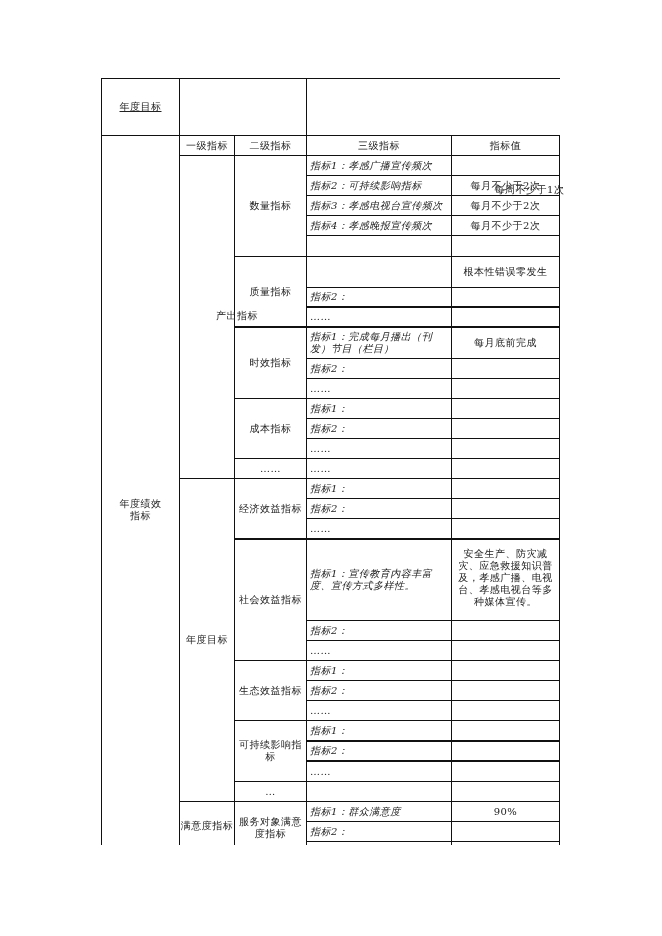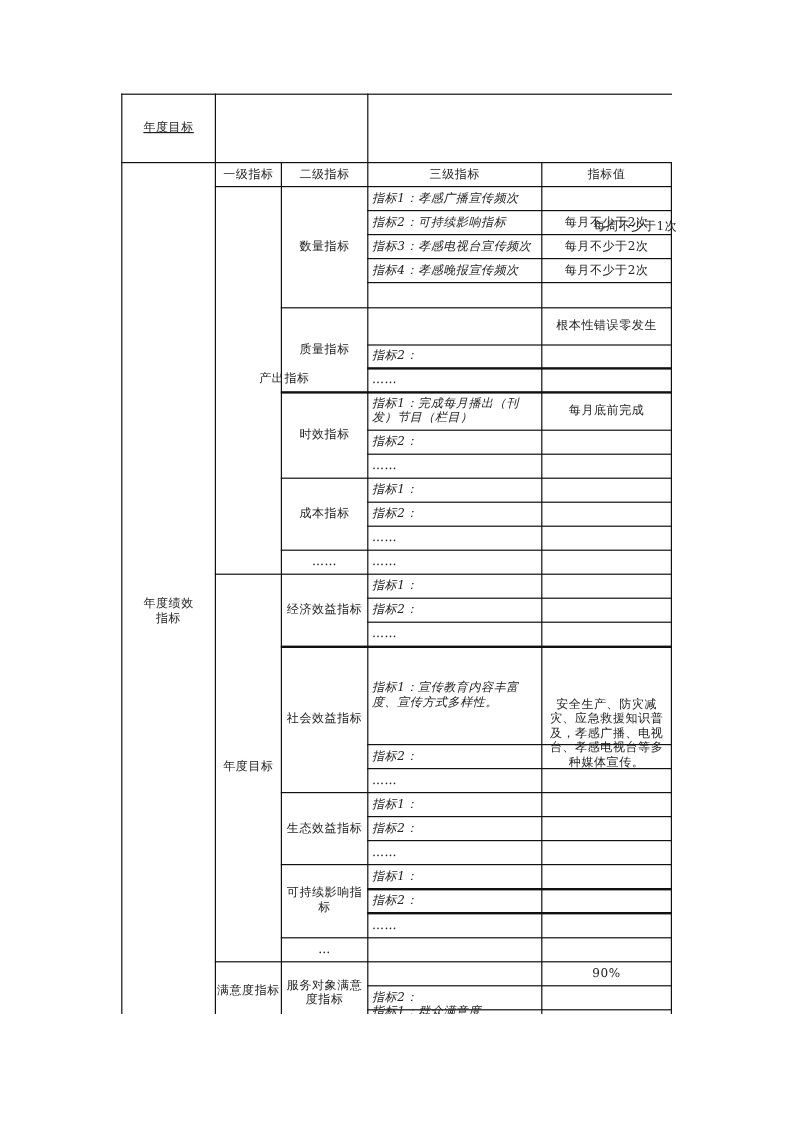--- a/index.html
+++ b/index.html
@@ -133,21 +133,21 @@
   <div class="cell c" style="left:452px; top:459px; width:107px; height:19px;"></div>
 
   <div class="cell l" style="left:307px; top:479px; width:144px; height:19px;">指标1：</div>
   <div class="cell c" style="left:452px; top:479px; width:107px; height:19px;"></div>
   <div class="cell l" style="left:307px; top:499px; width:144px; height:19px;">指标2：</div>
   <div class="cell c" style="left:452px; top:499px; width:107px; height:19px;"></div>
   <div class="cell l" style="left:307px; top:519px; width:144px; height:19px;">……</div>
   <div class="cell c" style="left:452px; top:519px; width:107px; height:19px;"></div>
 
   <div class="cell l wrap" style="left:307px; top:540px; width:144px; height:80px; padding-right:2px;">指标1：宣传教育内容丰富度、宣传方式多样性。</div>
-  <div class="cell c wrap" style="left:452px; top:540px; width:107px; height:80px; align-items:flex-start; padding:8px 3px 0;margin-top:34px;">安全生产、防灾减灾、应急救援知识普及，孝感广播、电视台、孝感电视台等多种媒体宣传。</div>
+  <div class="cell c wrap" style="left:452px; top:540px; width:107px; height:80px; align-items:flex-start; padding:8px 3px 0;">安全生产、防灾减灾、应急救援知识普及，孝感广播、电视台、孝感电视台等多种媒体宣传。</div>
   <div class="cell l" style="left:307px; top:621px; width:144px; height:19px;">指标2：</div>
   <div class="cell c" style="left:452px; top:621px; width:107px; height:19px;"></div>
   <div class="cell l" style="left:307px; top:641px; width:144px; height:19px;">……</div>
   <div class="cell c" style="left:452px; top:641px; width:107px; height:19px;"></div>
 
   <div class="cell l" style="left:307px; top:661px; width:144px; height:19px;">指标1：</div>
   <div class="cell c" style="left:452px; top:661px; width:107px; height:19px;"></div>
   <div class="cell l" style="left:307px; top:681px; width:144px; height:19px;">指标2：</div>
   <div class="cell c" style="left:452px; top:681px; width:107px; height:19px;"></div>
   <div class="cell l" style="left:307px; top:701px; width:144px; height:19px;">……</div>
@@ -156,19 +156,19 @@
   <div class="cell l" style="left:307px; top:721px; width:144px; height:19px;">指标1：</div>
   <div class="cell c" style="left:452px; top:721px; width:107px; height:19px;"></div>
   <div class="cell l" style="left:307px; top:742px; width:144px; height:18px;">指标2：</div>
   <div class="cell c" style="left:452px; top:742px; width:107px; height:18px;"></div>
   <div class="cell l" style="left:307px; top:762px; width:144px; height:19px;">……</div>
   <div class="cell c" style="left:452px; top:762px; width:107px; height:19px;"></div>
 
   <div class="cell l" style="left:307px; top:782px; width:144px; height:19px;"></div>
   <div class="cell c" style="left:452px; top:782px; width:107px; height:19px;"></div>
 
-  <div class="cell l" style="left:307px; top:802px; width:144px; height:19px;margin-top:32px;">指标1：群众满意度</div>
+  <div class="cell l" style="left:307px; top:802px; width:144px; height:19px;">指标1：群众满意度</div>
   <div class="cell c" style="left:452px; top:802px; width:107px; height:19px;">90%</div>
   <div class="cell l" style="left:307px; top:822px; width:144px; height:19px;">指标2：</div>
   <div class="cell c" style="left:452px; top:822px; width:107px; height:19px;"></div>
 
   <div style="position:absolute; left:0; top:845px; width:662px; height:91px; background:#fff;"></div>
 </div>
 
 </body></html>

